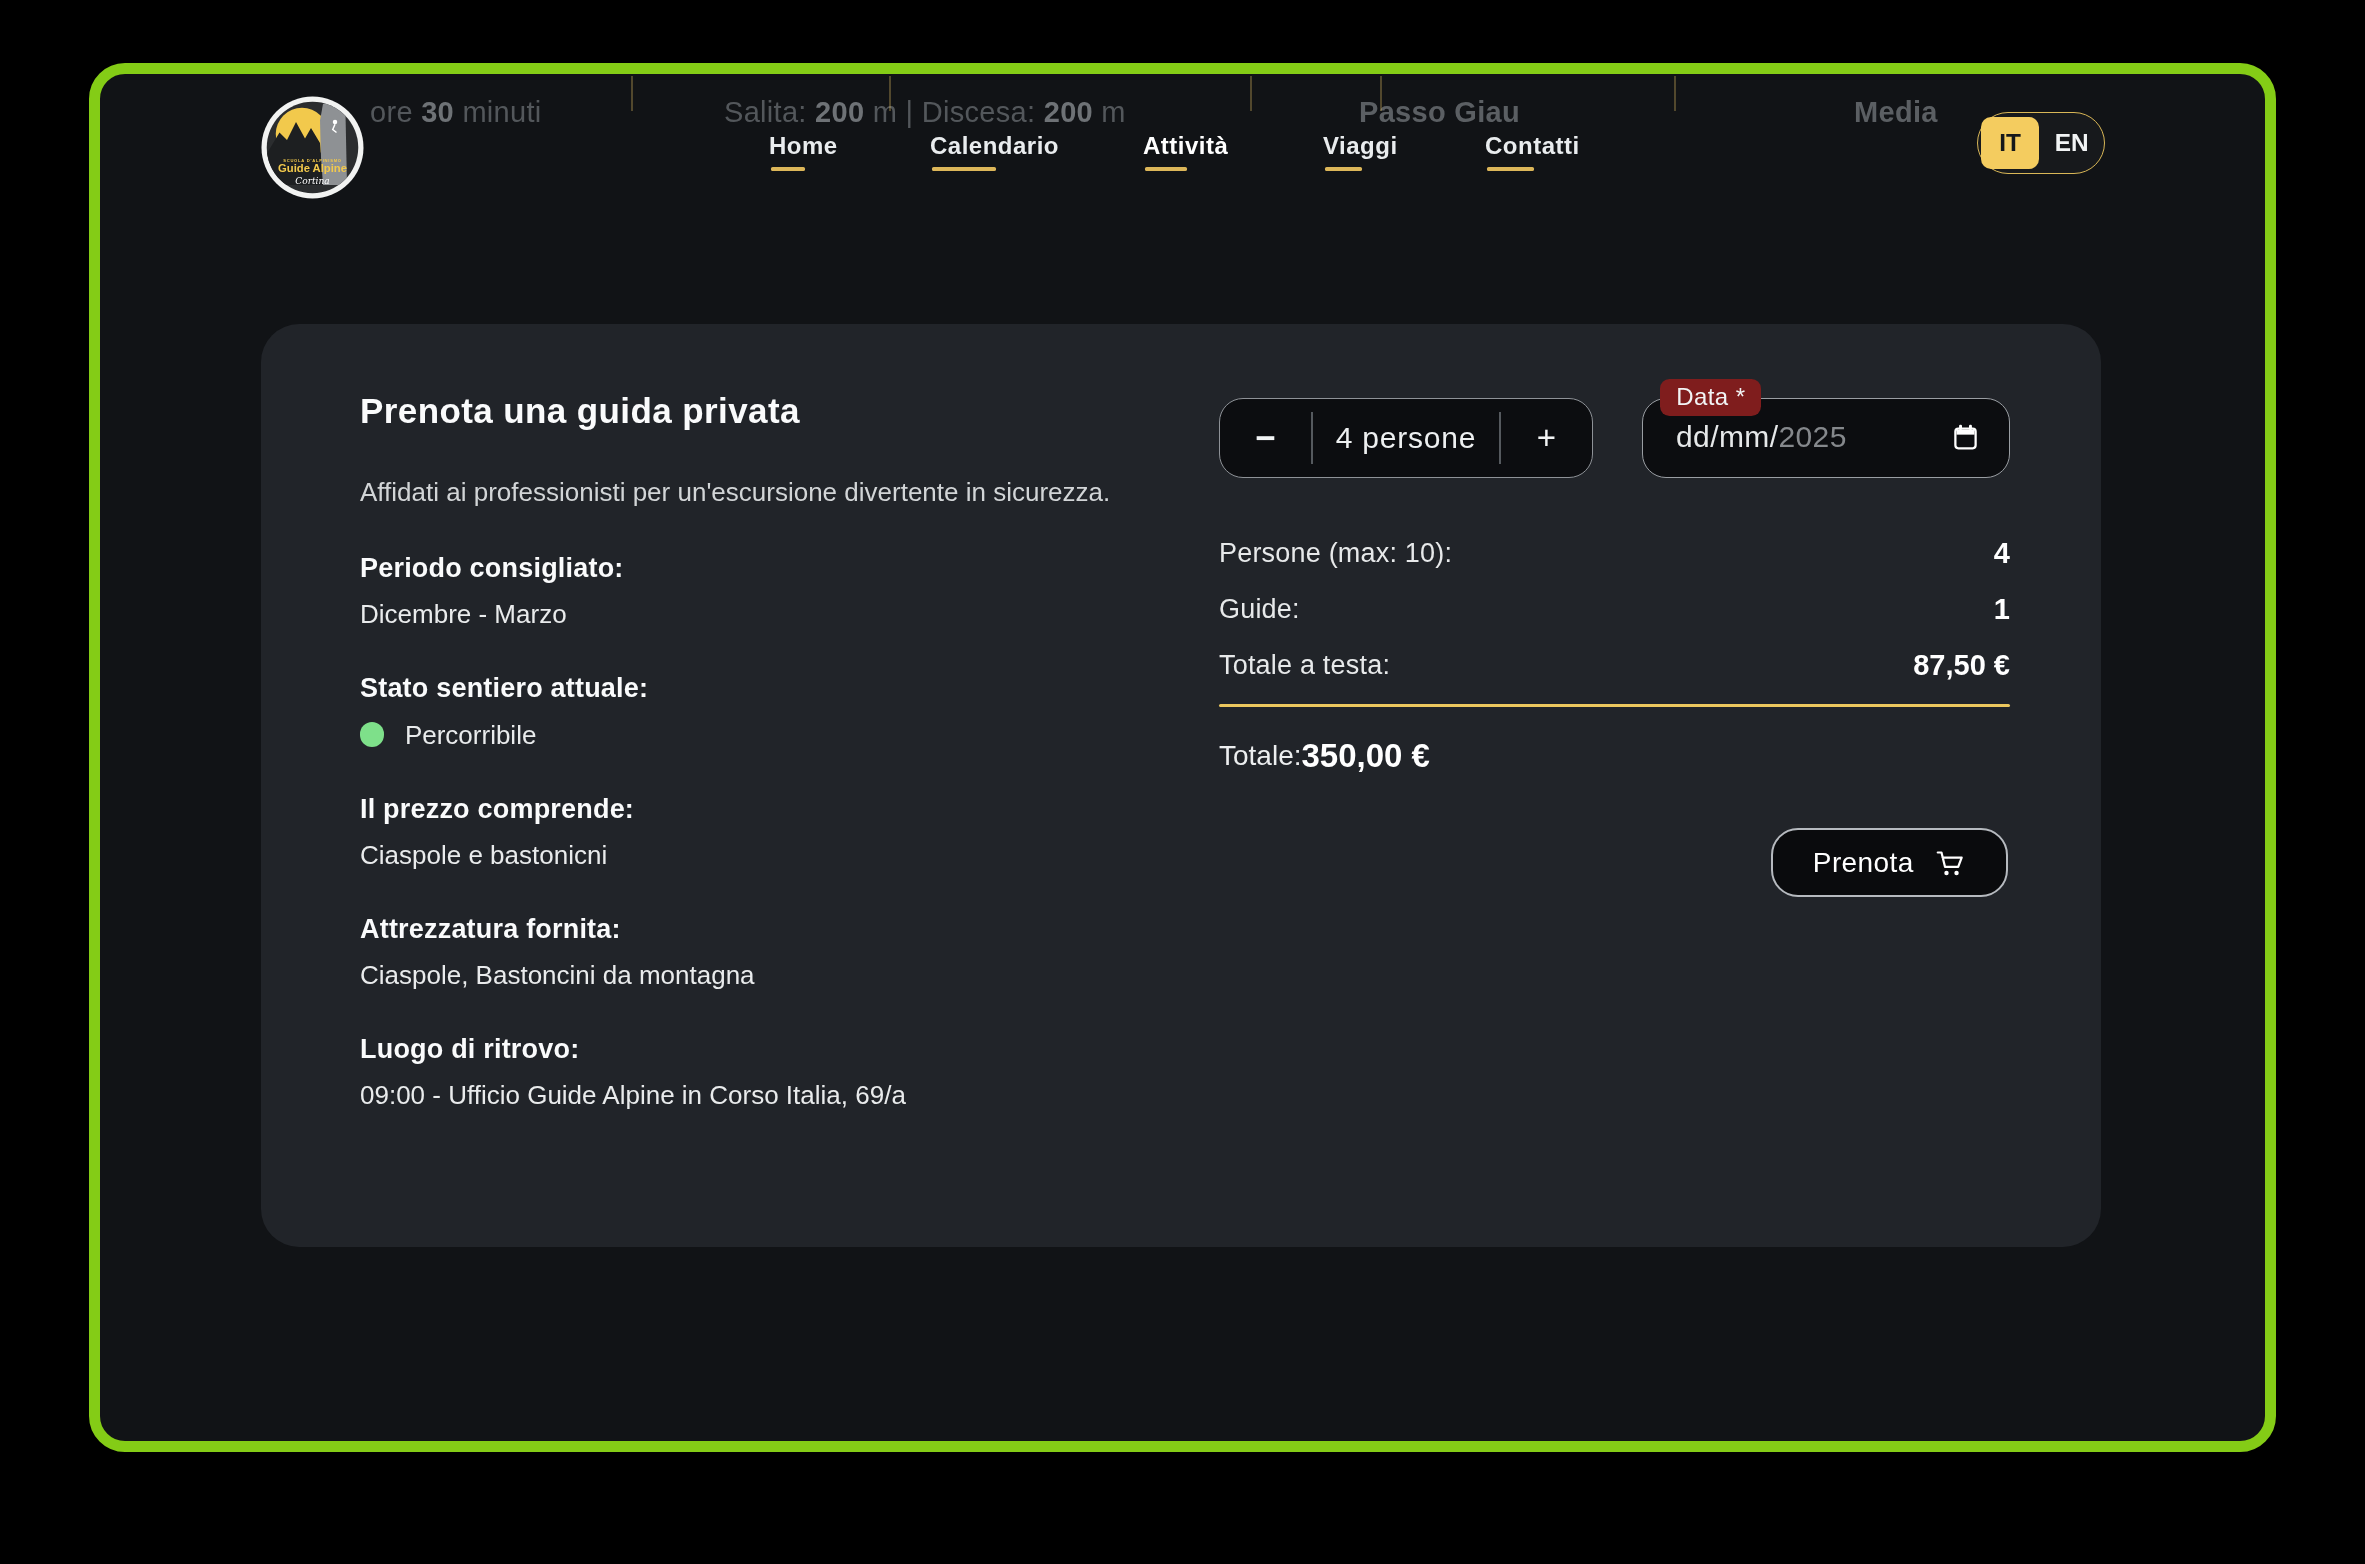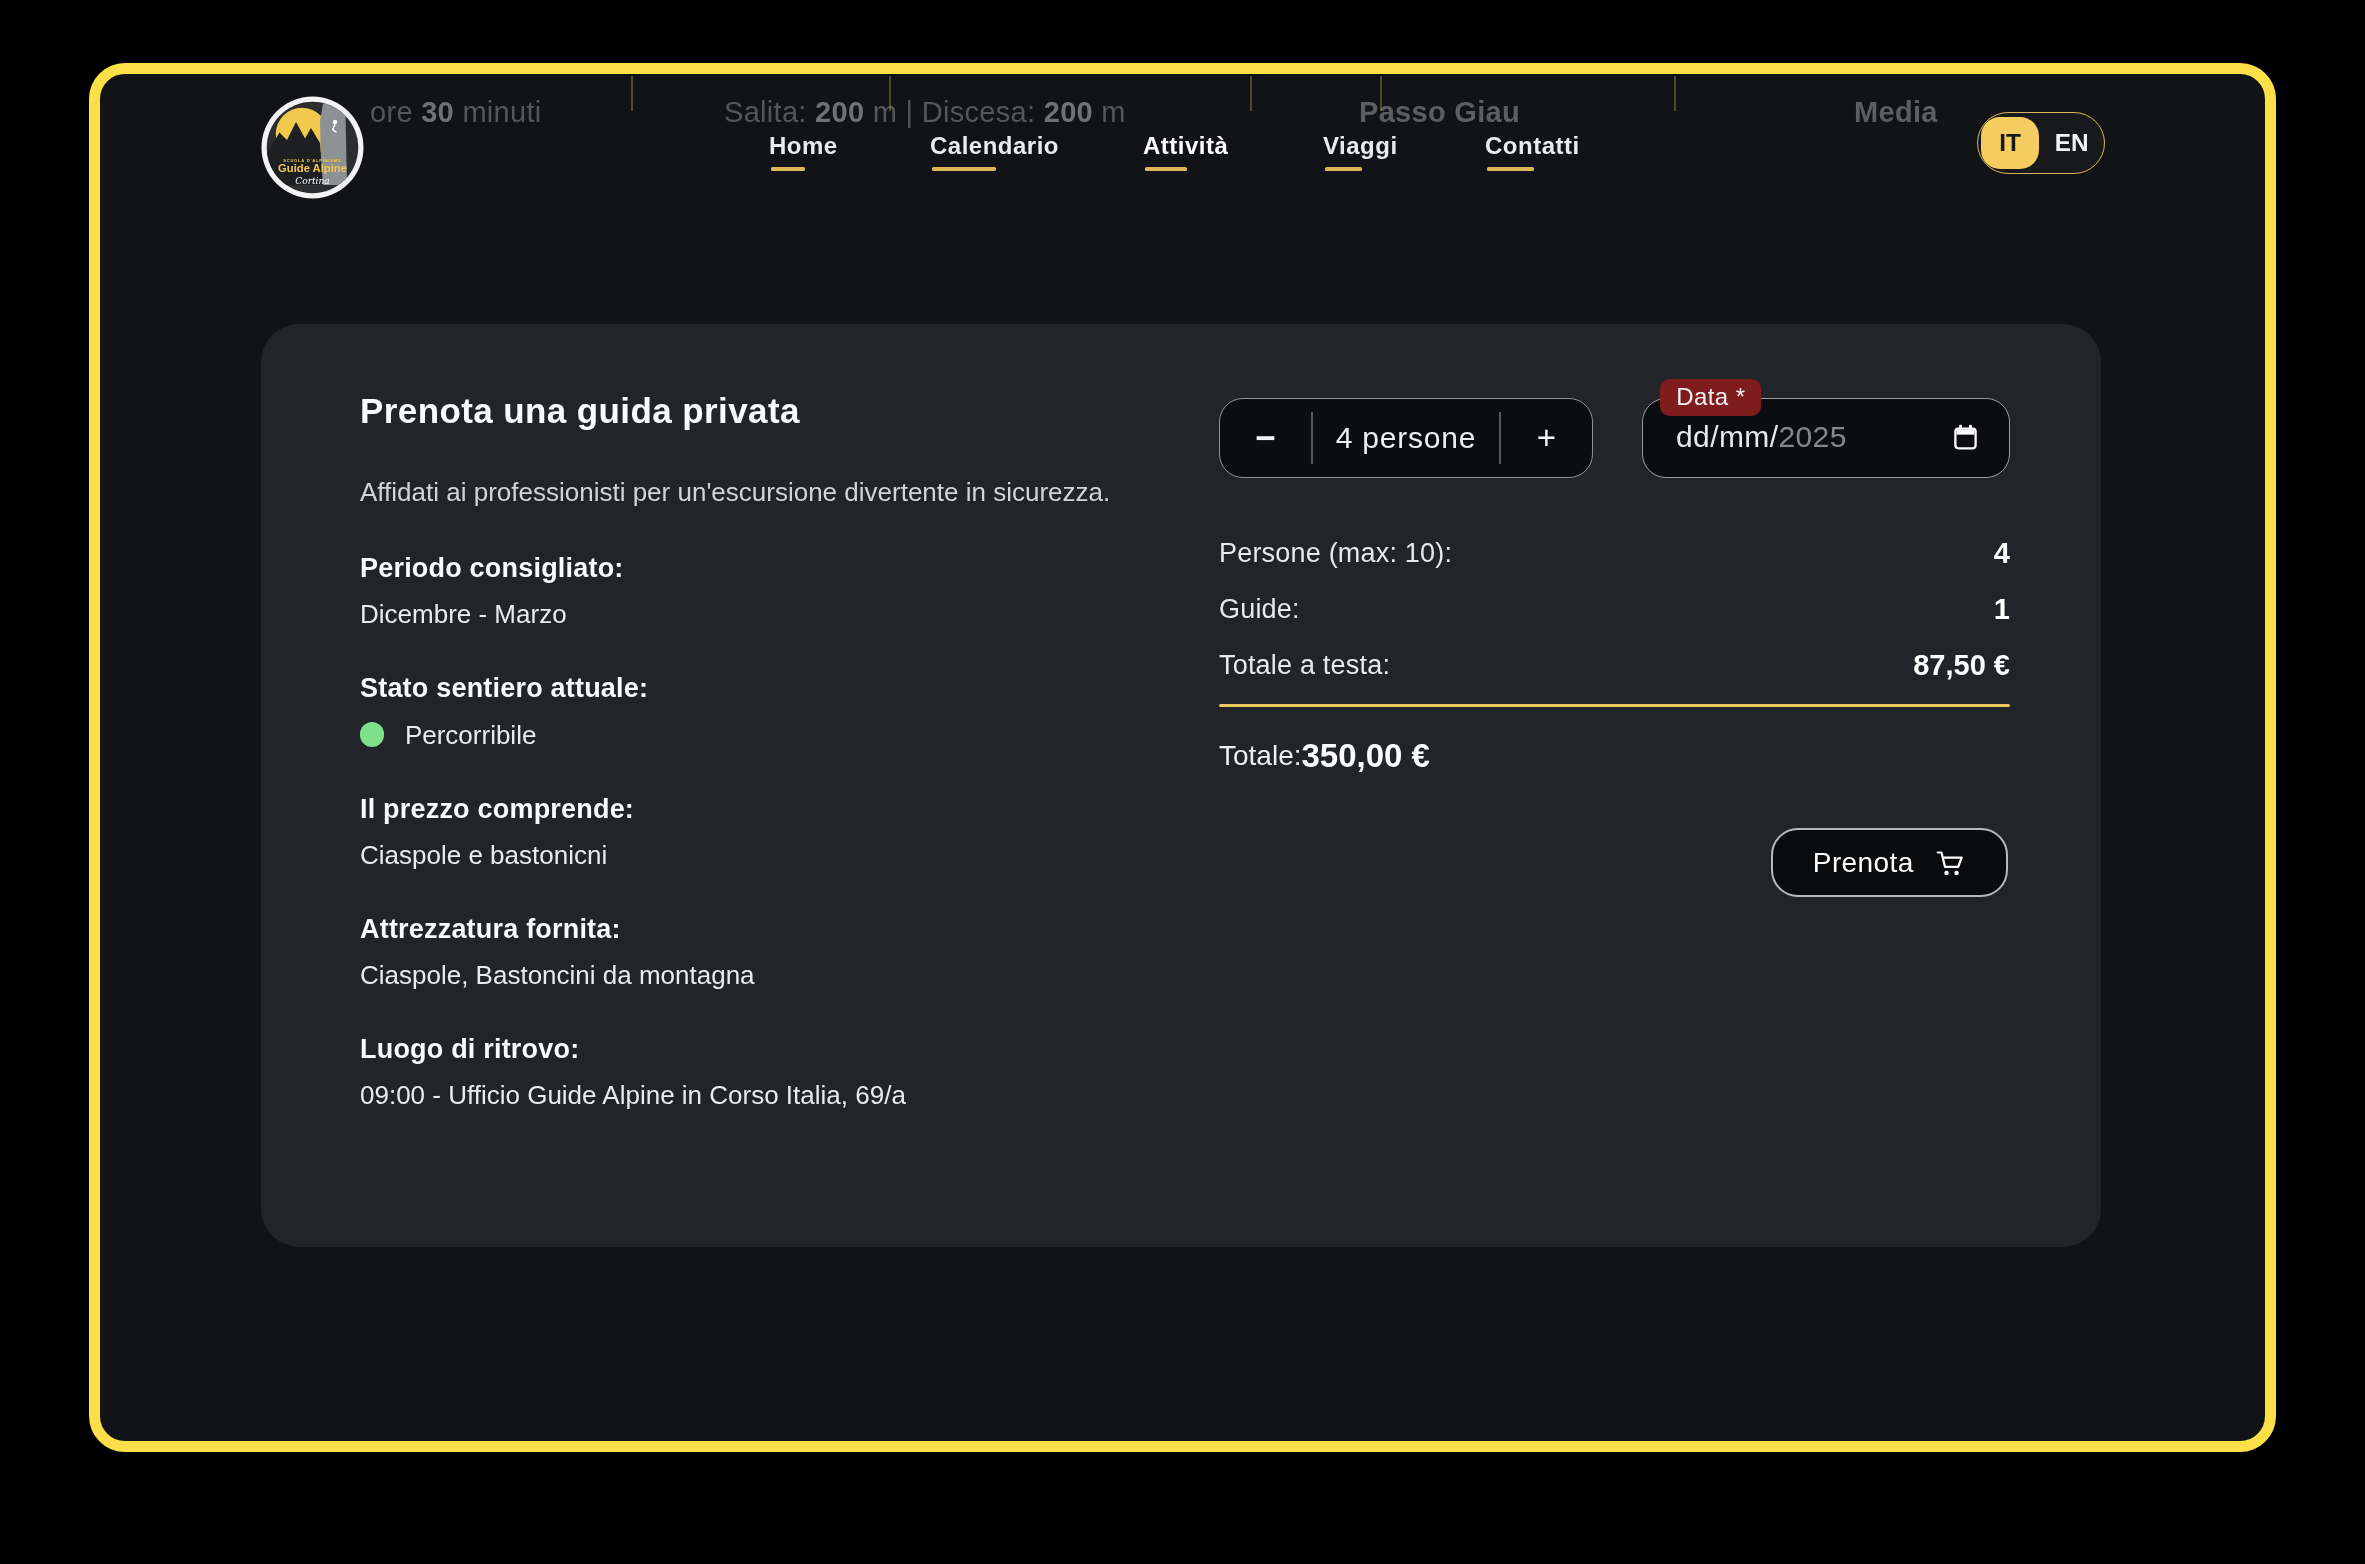--- a/index.html
+++ b/index.html
@@ -1,21 +1,21 @@
 <!DOCTYPE html>
 <html style="font-size:12.6px"><head>
 <meta charset="utf-8">
 <style>
   * { margin:0; padding:0; box-sizing:border-box; }
   html,body { width:2366px; height:1564px; background:#000; overflow:hidden;
               font-family:"Liberation Sans","DejaVu Sans",sans-serif; }
 
   
   .frame { position:absolute; left:89px; top:63px; width:2187px; height:1389px;
-           background:#111316; border:11px solid #fde047; border-radius:36px;
+           background:#111316; border:11px solid #84cc16; border-radius:36px;
            overflow:hidden; }
 
   
   .bg-text { position:absolute; top:22px; font-size:29px; color:#53575b;
              letter-spacing:0.3px; white-space:nowrap; }
   .bg-text b { font-weight:700; color:#6e7276; }
   .bg-strong { font-weight:700; color:#5b5f63; }
   .tick { position:absolute; top:1.6px; width:2.4px; height:35px;
           background:rgba(222,186,95,.32); }
 
@@ -27,21 +27,21 @@
               color:#e9ecee; font-weight:700; cursor:pointer; }
   .nav-item::after { content:""; position:absolute; left:1.6px; top:35px;
                      width:50%; height:4px; background:#dcb659; border-radius:1.6px; }
   .nav-item.active { font-weight:700; color:#ffffff; }
 
   
   .lang { position:absolute; left:1877px; top:38px; width:128px; height:62px;
           border:1.6px solid #d9b757; border-radius:32px; background:#17191c;
           display:flex; align-items:center; }
   .lang .it { width:58px; height:52px; margin-left:3.2px; background:#f4cc5f;
-              border-radius:19px; display:flex; align-items:center; justify-content:center;
+              border-radius:10px; display:flex; align-items:center; justify-content:center;
               font-size:24.4px; font-weight:700; color:#16181a; cursor:pointer; }
   .lang .en { flex:1; text-align:center; font-size:24.4px; font-weight:700;
               color:#f2f4f5; cursor:pointer; }
 
   
   .card { position:absolute; left:161px; top:250px; width:1840px; height:923px;
           background:#212429; border-radius:38px; }
 
   
   .left { position:absolute; left:99px; top:65px; width:812px; }

